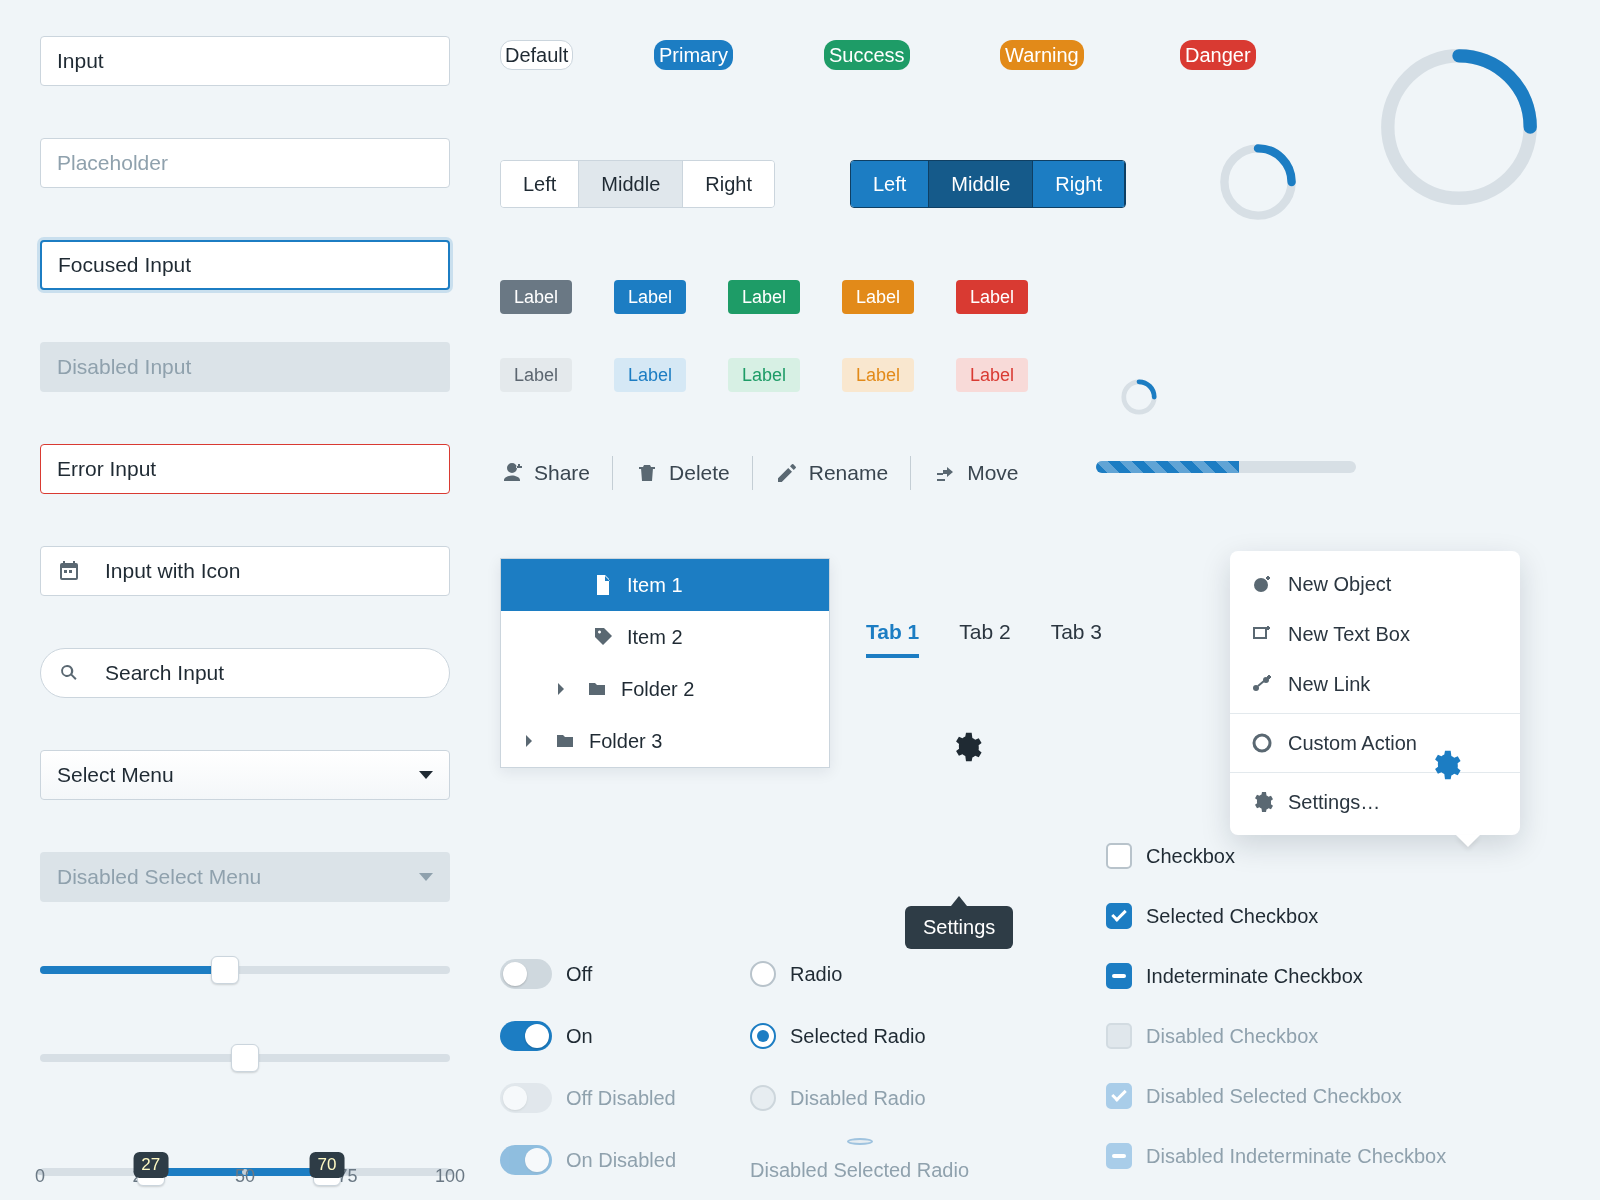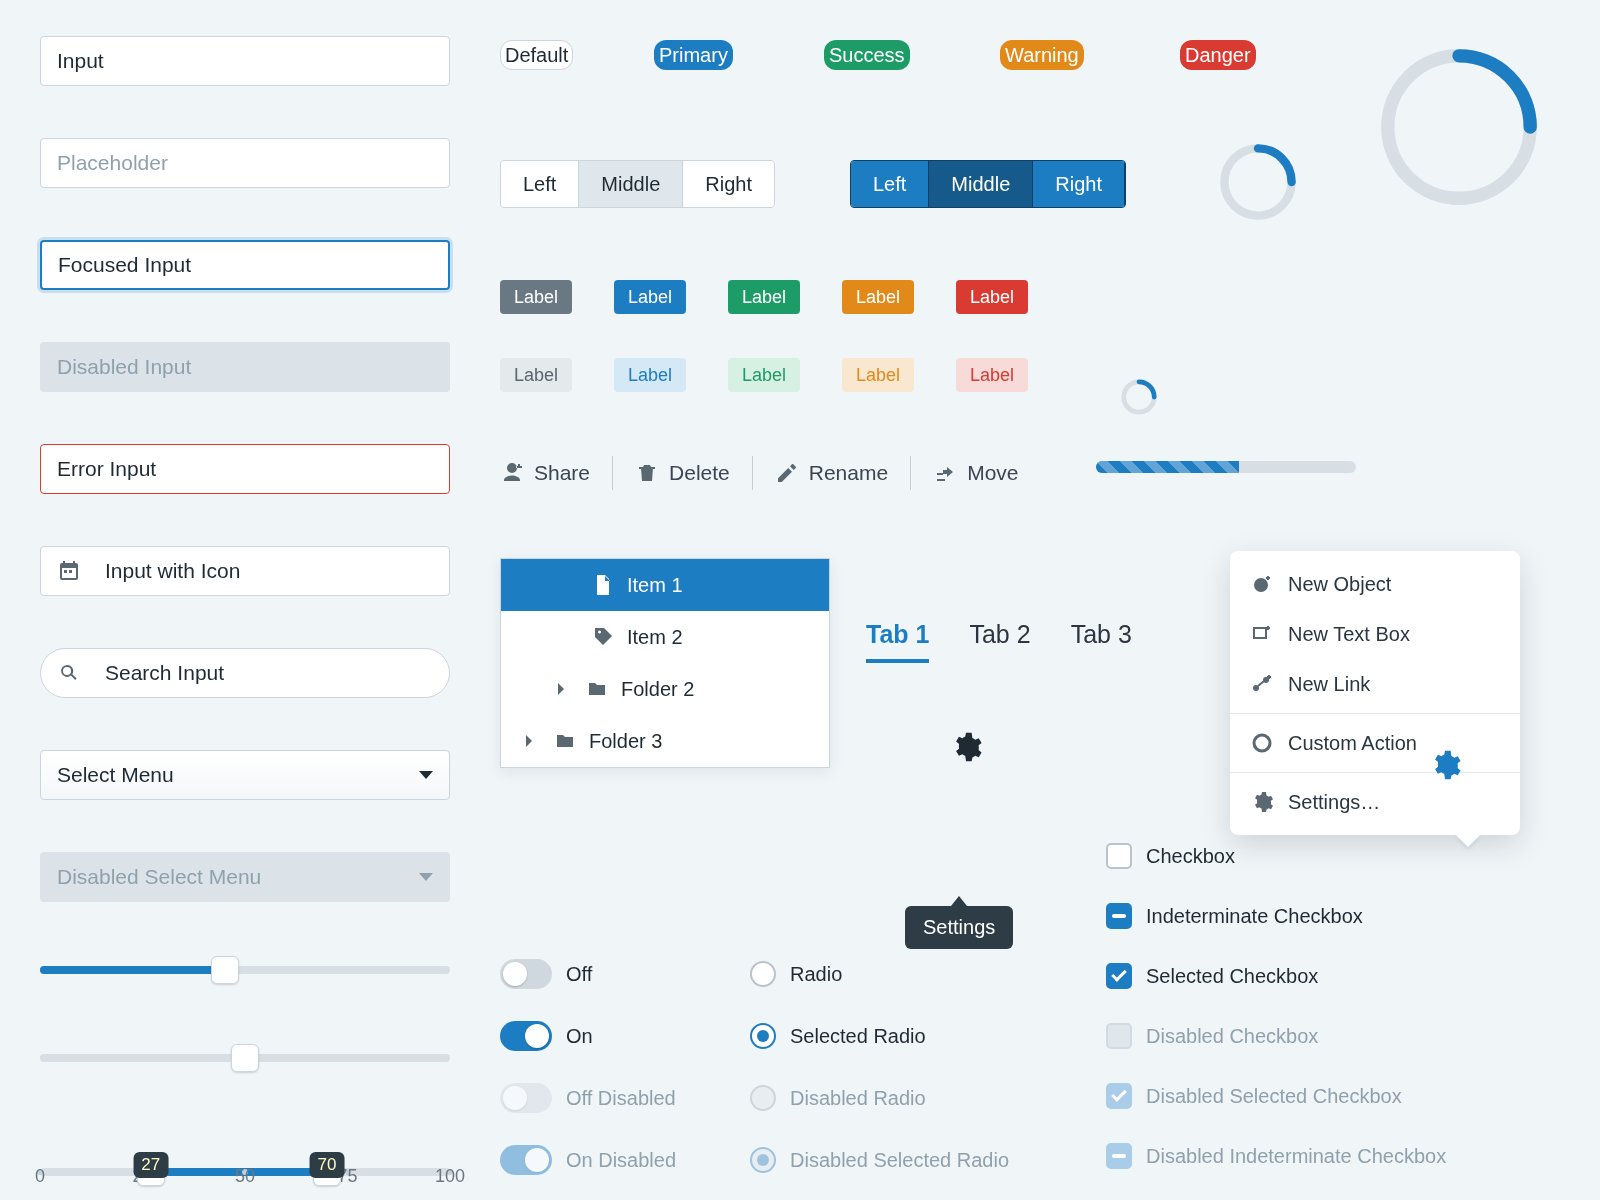--- a/index.html
+++ b/index.html
@@ -140,21 +140,21 @@
   }
   .tree .node {
     display:flex; align-items:center; gap:12px;
     height:52px; padding:0 16px; font-size:20px;
   }
   .tree .node.selected { background:var(--primary); color:#fff; }
   .tree .indent-1 { padding-left:48px; }
   .tree .indent-file { padding-left:90px; }
 
   
-  .tabs { display:flex; gap:40px; font-size:25px; }
+  .tabs { display:flex; gap:40px; font-size:21px; }
   .tabs .tab { padding-bottom:10px; color:#2b3640; }
   .tabs .tab.active { color:var(--primary); border-bottom:4px solid var(--primary); font-weight:600; }
 
   
   .tooltip {
     position:relative; display:inline-flex; padding:10px 18px;
     background:#2e3c46; color:#fff; border-radius:6px; font-size:20px;
   }
   .tooltip:before {
     content:""; position:absolute; top:-10px; left:50%; margin-left:-8px;
@@ -503,43 +503,43 @@
     <span>Radio</span>
   </div>
   <div class="ctrl-row" style="margin-top:18px;">
     <span class="radio sel"></span>
     <span>Selected Radio</span>
   </div>
   <div class="ctrl-row disabled" style="margin-top:18px;">
     <span class="radio disabled"></span>
     <span>Disabled Radio</span>
   </div>
-  <div class="ctrl-row disabled" style="margin-top:18px;">
+  <div class="ctrl-row disabled" style="margin-top:18px;flex-direction:column;">
     <span class="radio disabled sel"></span>
     <span>Disabled Selected Radio</span>
   </div>
 </div>
 
 
 <div class="abs" style="left:1106px; top:834px;">
   <div class="ctrl-row">
     <span class="cb"></span>
     <span>Checkbox</span>
   </div>
   <div class="ctrl-row" style="margin-top:16px;">
+    <span class="cb sel">
+        <span class="chk"></span>
+      </span>
+    <span>Selected Checkbox</span>
+  </div>
+  <div class="ctrl-row" style="margin-top:16px;">
     <span class="cb ind">
         <span class="bar"></span>
       </span>
     <span>Indeterminate Checkbox</span>
-  </div>
-  <div class="ctrl-row" style="margin-top:16px;">
-    <span class="cb sel">
-        <span class="chk"></span>
-      </span>
-    <span>Selected Checkbox</span>
   </div>
   <div class="ctrl-row disabled" style="margin-top:16px;">
     <span class="cb disabled"></span>
     <span>Disabled Checkbox</span>
   </div>
   <div class="ctrl-row disabled" style="margin-top:16px;">
     <span class="cb disabled sel">
         <span class="chk"></span>
       </span>
     <span>Disabled Selected Checkbox</span>

